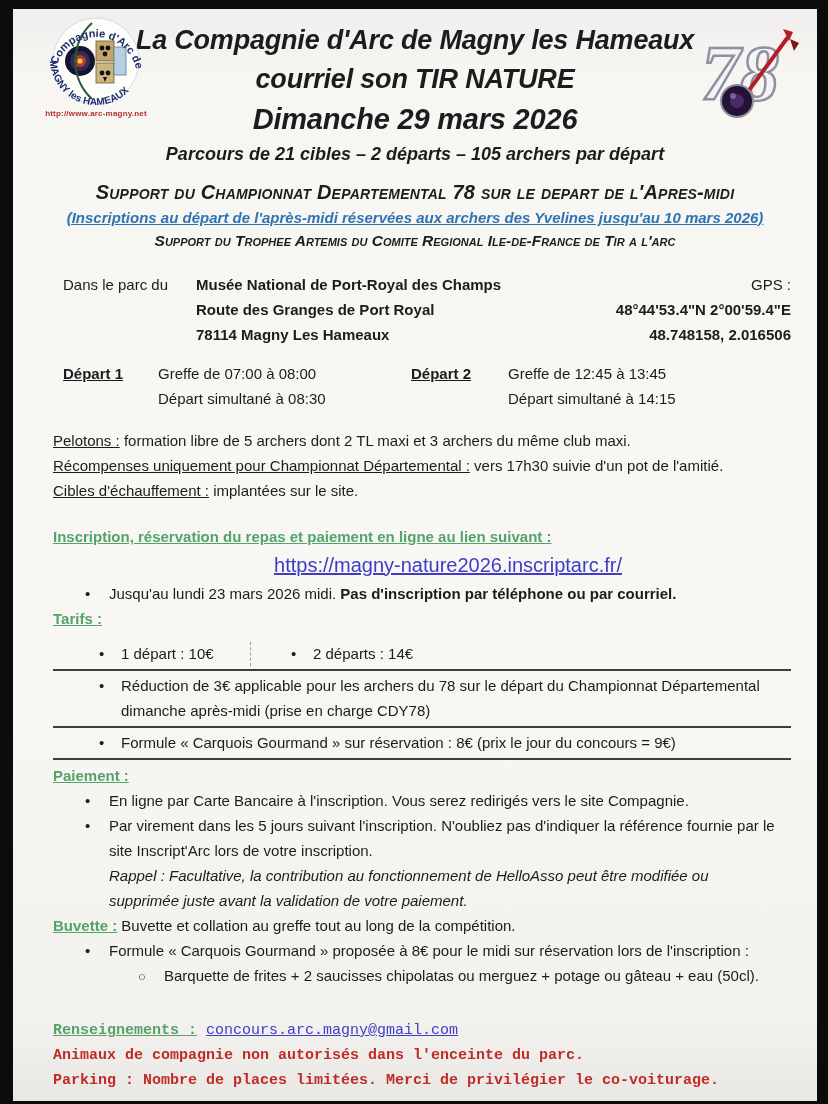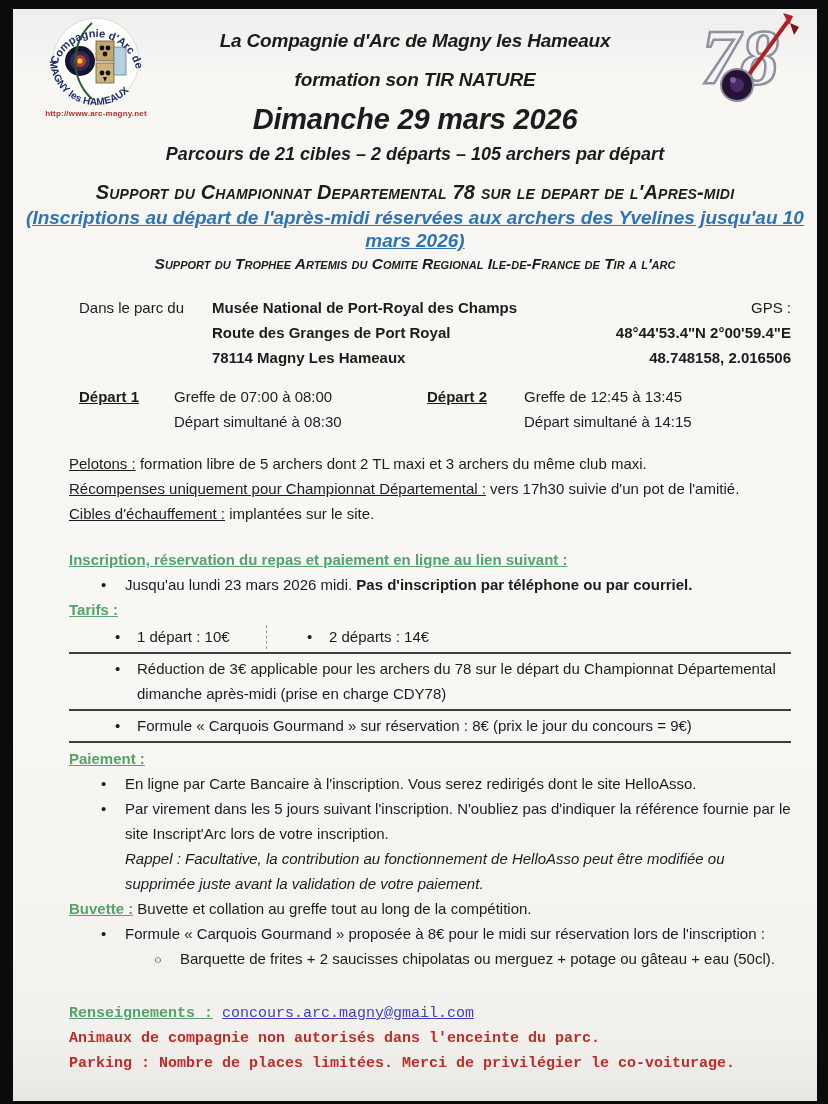--- a/index.html
+++ b/index.html
@@ -7,35 +7,35 @@
   body {
     position:relative; background:#0b0b0b;
     font-family:"Liberation Sans", sans-serif; color:#1c1c1c;
     overflow:hidden;
   }
   .page {
     position:absolute; left:13px; top:9px; width:804px; height:1092px;
     background:linear-gradient(180deg,#efeeec 0%,#f7f6f3 6%,#f8f7f4 60%,#f3f1ee 93%,#e9e7e4 100%);
     overflow:hidden;
   }
-  .content { padding-left:56px; padding-right:26px; }
+  .content { padding-left:40px; padding-right:26px; }
 
   
   header { position:relative; padding-top:12px; text-align:center; }
   .club-logo { position:absolute; left:24px; top:8px; width:118px; text-align:center; }
   .club-logo .weburl { font-size:8px; font-weight:bold; color:#b03030; letter-spacing:.2px; }
-  .cdy78 { position:absolute; right:10px; top:0px; }
-  .t1 { font-size:19px; font-weight:bold; font-style:italic; line-height:39px; letter-spacing:-.2px; }
+  .cdy78 { position:absolute; right:10px; top:16px; }
+  .t1 { font-size:27px; font-weight:bold; font-style:italic; line-height:39px; letter-spacing:-.2px; }
   .t3 { font-size:29px; line-height:41px; }
   .subtitle { font-size:18px; font-weight:bold; font-style:italic; line-height:23px; margin-top:3px; }
 
   
   .champ { margin-top:13px; text-align:center; }
   .champ .h1 { font-size:20px; font-weight:bold; font-style:italic; font-variant:small-caps; line-height:27px; letter-spacing:.2px; }
-  .champ .note { display:inline-block; font-size:19px; font-weight:bold; font-style:italic; color:#2e74b5; text-decoration:underline; line-height:23px; }
+  .champ .note { display:inline-block; font-size:15px; font-weight:bold; font-style:italic; color:#2e74b5; text-decoration:underline; line-height:23px; }
   .champ .artemis { font-size:15.5px; font-weight:bold; font-style:italic; font-variant:small-caps; line-height:24px; }
 
   
   .loc { margin-top:19px; padding-left:10px; display:grid; grid-template-columns:133px 1fr auto; font-size:15px; line-height:25px; }
   .loc .b { font-weight:bold; }
   .loc .r { text-align:right; }
 
   
   .dep { margin-top:14px; padding-left:10px; display:grid; grid-template-columns:95px 253px 97px 1fr; font-size:15px; line-height:25px; }
   .dep .lbl { font-weight:bold; text-decoration:underline; }
@@ -56,21 +56,21 @@
   a { color:#3d3dc6; text-decoration:underline; }
 
   
   .insc { margin-top:21px; }
   .url-line { text-align:center; font-size:20px; line-height:29px; margin:2px 0 1px; transform:translateX(26px); }
 
   
   .ttable { margin-top:1px; }
   .trow { border-bottom:2px solid #3e3e3e; padding:2px 0 3px; }
   .r1 { display:flex; }
-  .r1 .cell { display:flex; font-size:15px; line-height:24px; }
+  .r1 .cell { display:flex; font-size:15px; line-height:24px;margin-top:8px; }
   .r1 .cL { width:197px; padding-left:46px; }
   .r1 .cL .dot, .r1 .cR .dot { flex:0 0 22px; }
   .r1 .dot::before { content:"•"; }
   .r1 .cR { flex:1; border-left:1px dashed #9a9a9a; padding-left:40px; }
   .trow .bullet { padding-left:46px; }
   .trow .bullet .dot { flex:0 0 22px; }
 
   
   .pai { margin-top:3px; }
   .rappel { font-size:15px; font-style:italic; line-height:25px; padding-left:56px; padding-right:40px; }
@@ -129,21 +129,21 @@
         <path d="M88,4 l10,3 -4,9 z" fill="#b32024"></path>
         <path d="M95,14 l9,4 -5,8 z" fill="#7a1518"></path>
 
         <circle cx="42" cy="76" r="16" fill="#241335" stroke="#8d8d9a" stroke-width="2"></circle>
         <circle cx="42" cy="76" r="7" fill="#4a2a66"></circle>
         <circle cx="38" cy="71" r="3" fill="#8e6bb0" opacity=".8"></circle>
       </svg>
     </div>
 
     <h1 class="t1">La Compagnie d'Arc de Magny les Hameaux</h1>
-    <h1 class="t1">formation son TIR NATURE</h1>
+    <h1 class="t1">courriel son TIR NATURE</h1>
     <h1 class="t1 t3">Dimanche 29 mars 2026</h1>
     <div class="subtitle">Parcours de 21 cibles – 2 départs – 105 archers par départ</div>
   </header>
 
   <section class="champ">
     <div class="h1">Support du Championnat Departemental 78 sur le depart de l'Apres-midi</div>
     <span class="note">(Inscriptions au départ de l'après-midi réservées aux archers des Yvelines jusqu'au 10 mars 2026)</span>
     <div class="artemis">Support du Trophee Artemis du Comite Regional Ile-de-France de Tir a l'arc</div>
   </section>
 
@@ -173,20 +173,23 @@
     </section>
 
     <section class="body info">
       <p><span class="ul">Pelotons :</span><span> formation libre de 5 archers dont 2 TL maxi et 3 archers du même club maxi.</span></p>
       <p><span class="ul">Récompenses uniquement pour Championnat Départemental :</span><span> vers 17h30 suivie d'un pot de l'amitié.</span></p>
       <p><span class="ul">Cibles d'échauffement :</span><span> implantées sur le site.</span></p>
     </section>
 
     <section class="body insc">
       <p><span class="green">Inscription, réservation du repas et paiement en ligne au lien suivant :</span></p>
+      <div class="url-line">
+        <a href="#">https://magny-nature2026.inscriptarc.fr/</a>
+      </div>
       <div class="bullet">
         <span class="dot"></span>
         <span class="btxt"><span>Jusqu'au lundi 23 mars 2026 midi. </span><span class="bold">Pas d'inscription par téléphone ou par courriel.</span></span>
       </div>
     </section>
 
     <section class="body">
       <p><span class="green">Tarifs :</span></p>
       <div class="ttable">
         <div class="trow r1">
@@ -214,21 +217,21 @@
             <span class="btxt">Formule « Carquois Gourmand » sur réservation : 8€ (prix le jour du concours = 9€)</span>
           </div>
         </div>
       </div>
     </section>
 
     <section class="body pai">
       <p><span class="green">Paiement :</span></p>
       <div class="bullet">
         <span class="dot"></span>
-        <span class="btxt">En ligne par Carte Bancaire à l'inscription. Vous serez redirigés dont le site HelloAsso.</span>
+        <span class="btxt">En ligne par Carte Bancaire à l'inscription. Vous serez redirigés vers le site Compagnie.</span>
       </div>
       <div class="bullet">
         <span class="dot"></span>
         <span class="btxt">Par virement dans les 5 jours suivant l'inscription. N'oubliez pas d'indiquer la référence fournie par le site Inscript'Arc lors de votre inscription.</span>
       </div>
       <p class="rappel">Rappel : Facultative, la contribution au fonctionnement de HelloAsso peut être modifiée ou supprimée juste avant la validation de votre paiement.</p>
     </section>
 
     <section class="body">
       <p><span class="green">Buvette :</span><span> Buvette et collation au greffe tout au long de la compétition.</span></p>

